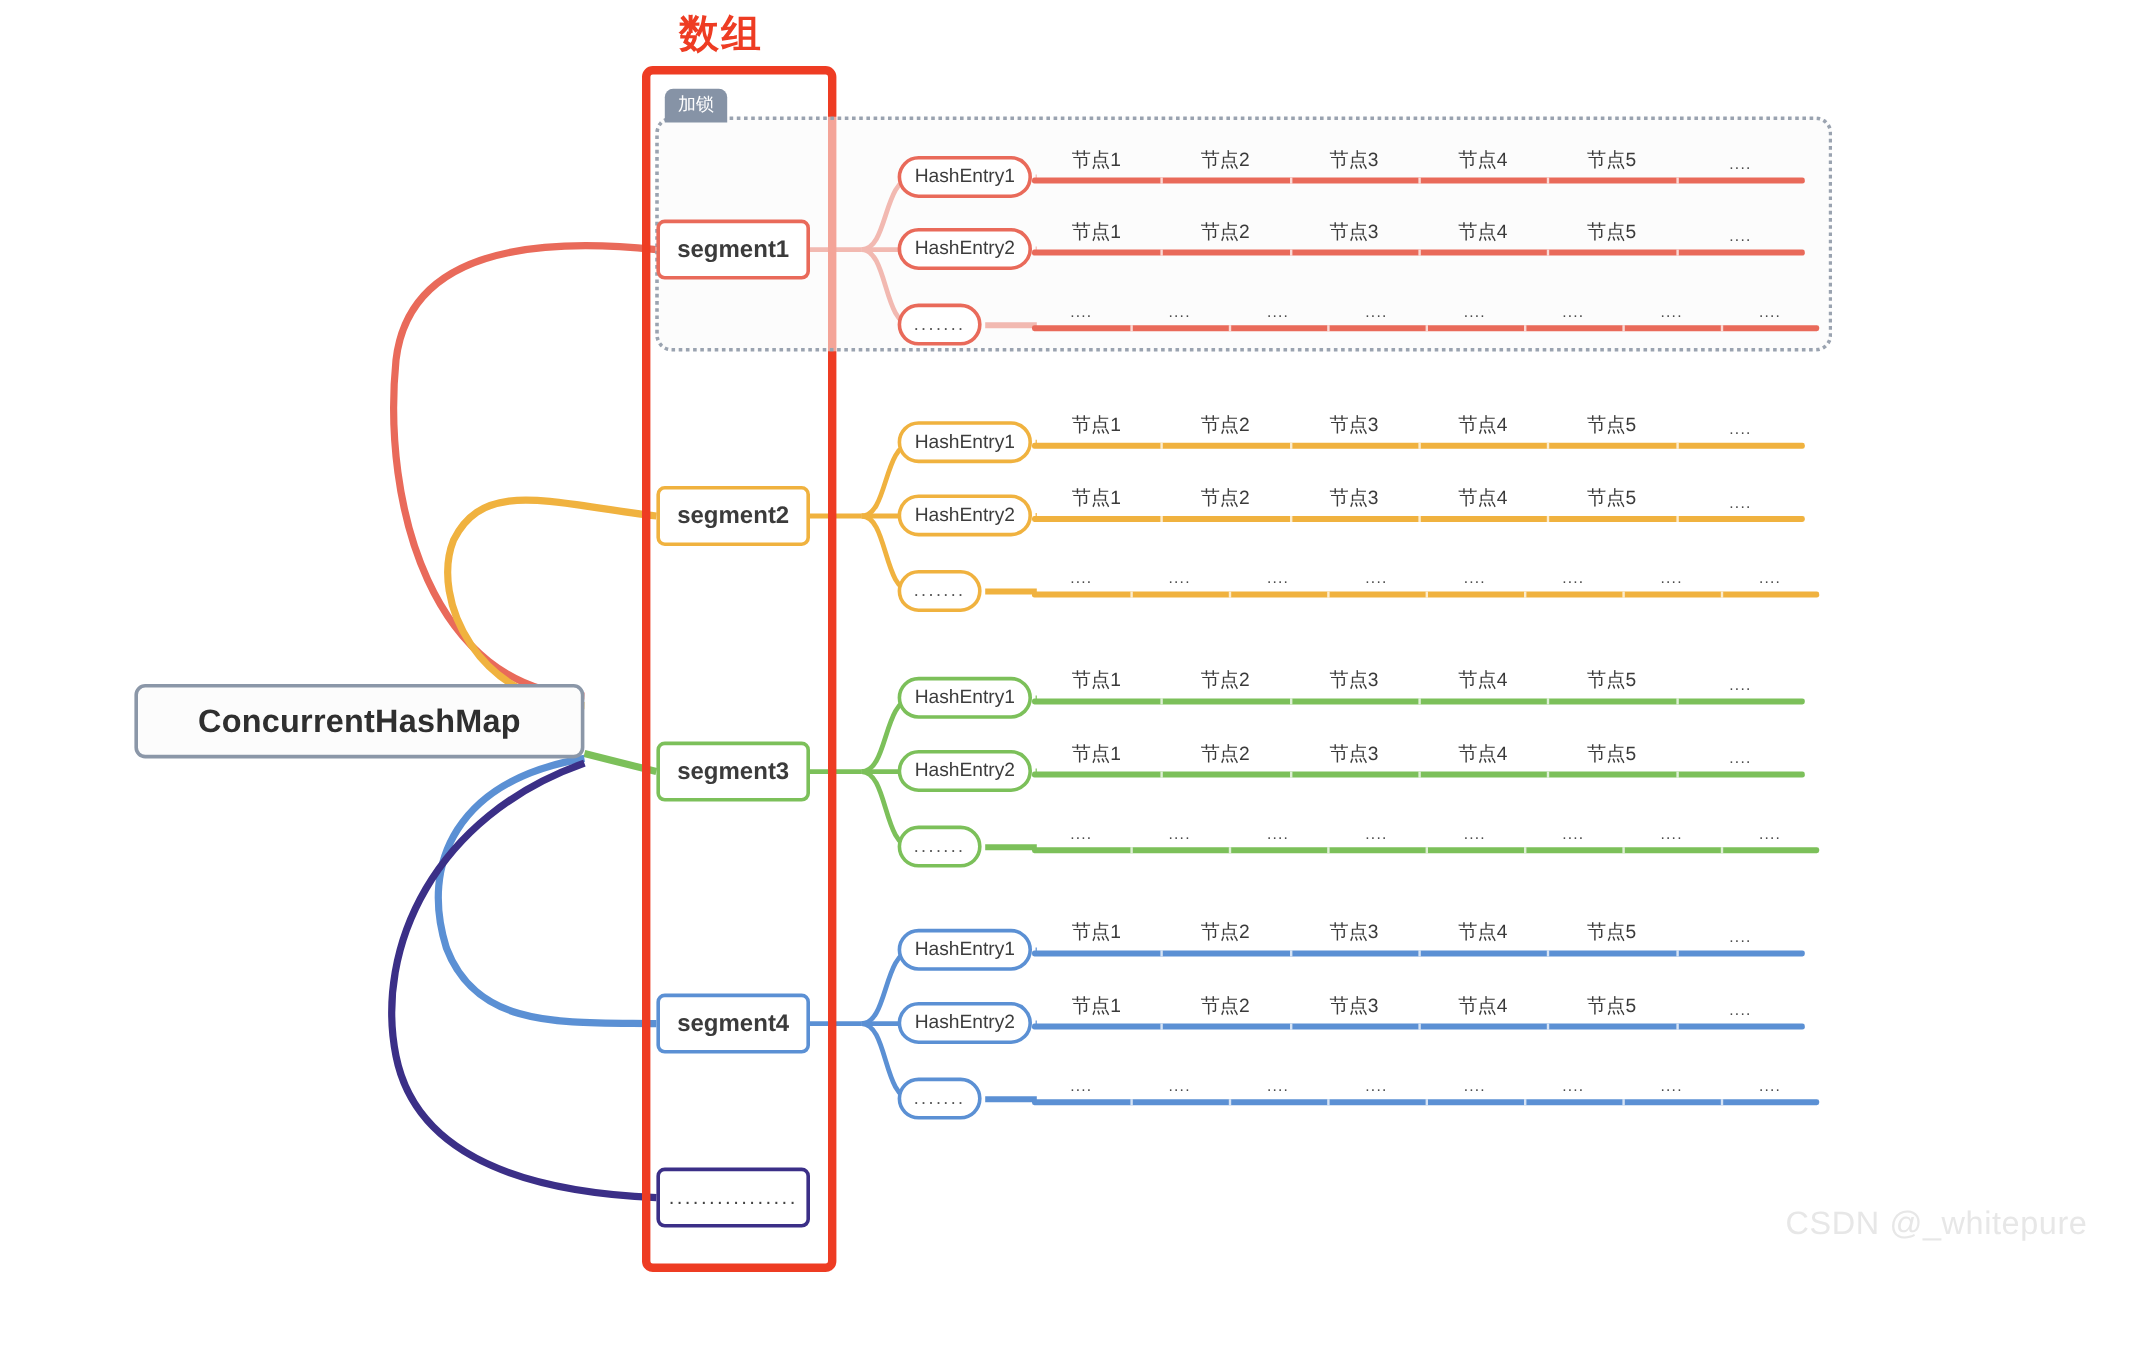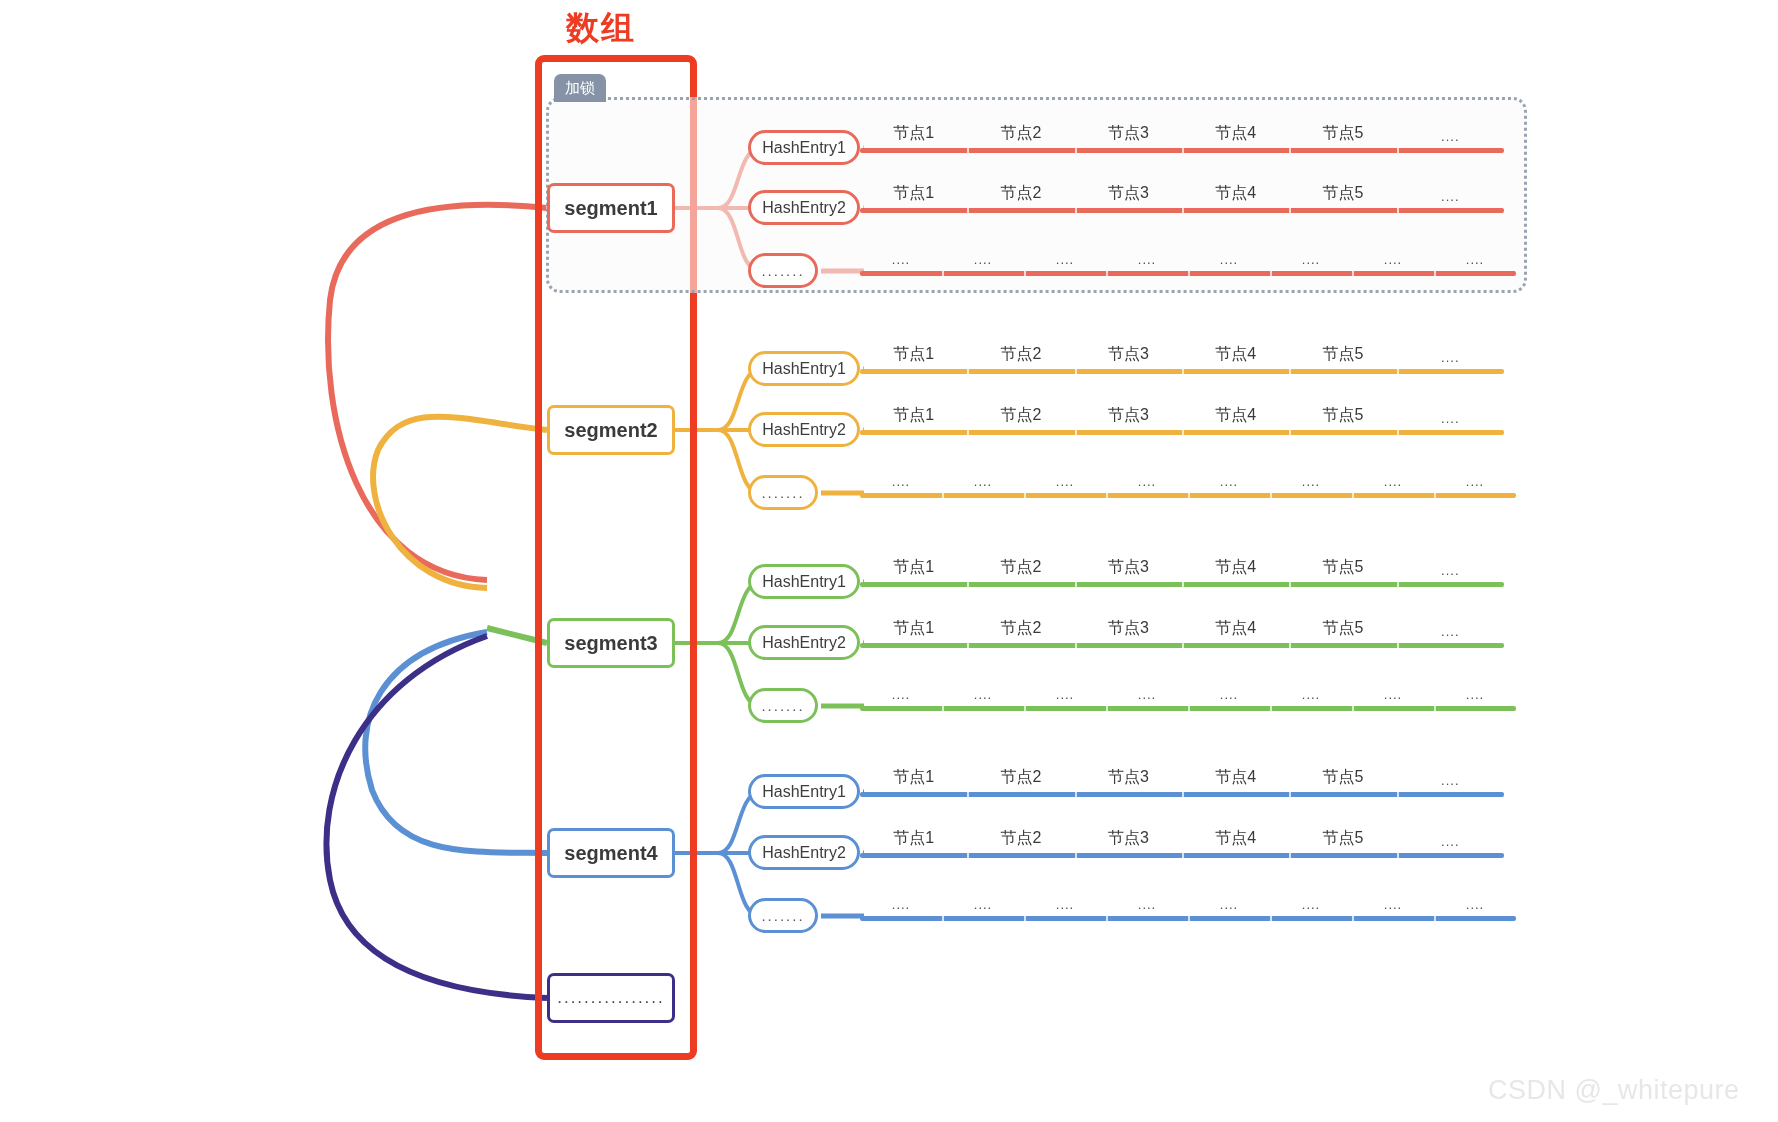--- a/index.html
+++ b/index.html
@@ -41,21 +41,21 @@
             font-size:27px;font-weight:bold;color:#2f2f2f;letter-spacing:.2px;}
 
   
   .chain{position:absolute;height:34px;}
   .chain .rail{position:absolute;left:0;bottom:0;height:5px;width:100%;border-radius:2px;}
   .chain .tick{position:absolute;bottom:0;height:5px;width:2px;background:rgba(255,255,255,.75);}
   .chain .lbl{position:absolute;bottom:9px;transform:translateX(-50%);
               font-size:16px;color:#3a3a3a;white-space:nowrap;}
   .chain .lbl.small{font-size:13px;color:#4a4a4a;letter-spacing:1px;}
 
-  .watermark{position:absolute;left:1488px;top:1075px;font-size:27px;color:#e7e7e7;
+  .watermark{position:absolute;left:1488px;top:1004px;font-size:27px;color:#e7e7e7;
              letter-spacing:.5px;white-space:nowrap;}
 </style>
 </head>
 <body>
 
 <div class="stage">
 
   <svg class="wires" viewBox="0 0 1778 1122">
 
     <path d="M487 580 C 360 575, 318 420, 330 300 C 340 215, 430 196, 547 208" fill="none" stroke="#E96A5A" stroke-width="6"></path>
@@ -108,20 +108,21 @@
       <path d="M863 853 L 864 853" stroke="#5B90D4" stroke-width="5" fill="none"></path>
       <path d="M821 916 L 864 916" stroke="#5B90D4" stroke-width="5" fill="none"></path>
     </svg>
 
   <div class="array-box"></div>
   <div class="array-title">数组</div>
 
   <div class="lock-region"></div>
   <div class="lock-badge">加锁</div>
 
+  <div class="root-box">ConcurrentHashMap</div>
 
   <div class="nbox seg" style="left:547px;top:183px;border-color:#E96A5A;">segment1</div>
   <div class="nbox seg" style="left:547px;top:405px;border-color:#F0B23F;">segment2</div>
   <div class="nbox seg" style="left:547px;top:618px;border-color:#7CC05A;">segment3</div>
   <div class="nbox seg" style="left:547px;top:828px;border-color:#5B90D4;">segment4</div>
   <div class="nbox seg dots" style="left:547px;top:973px;border-color:#3B2F87;">................</div>
 
   <div class="nbox entry" style="left:748px;top:130px;border-color:#E96A5A;">HashEntry1</div>
   <div class="nbox entry" style="left:748px;top:190px;border-color:#E96A5A;">HashEntry2</div>
   <div class="nbox entry dots" style="left:748px;top:253px;border-color:#E96A5A;">.......</div>

